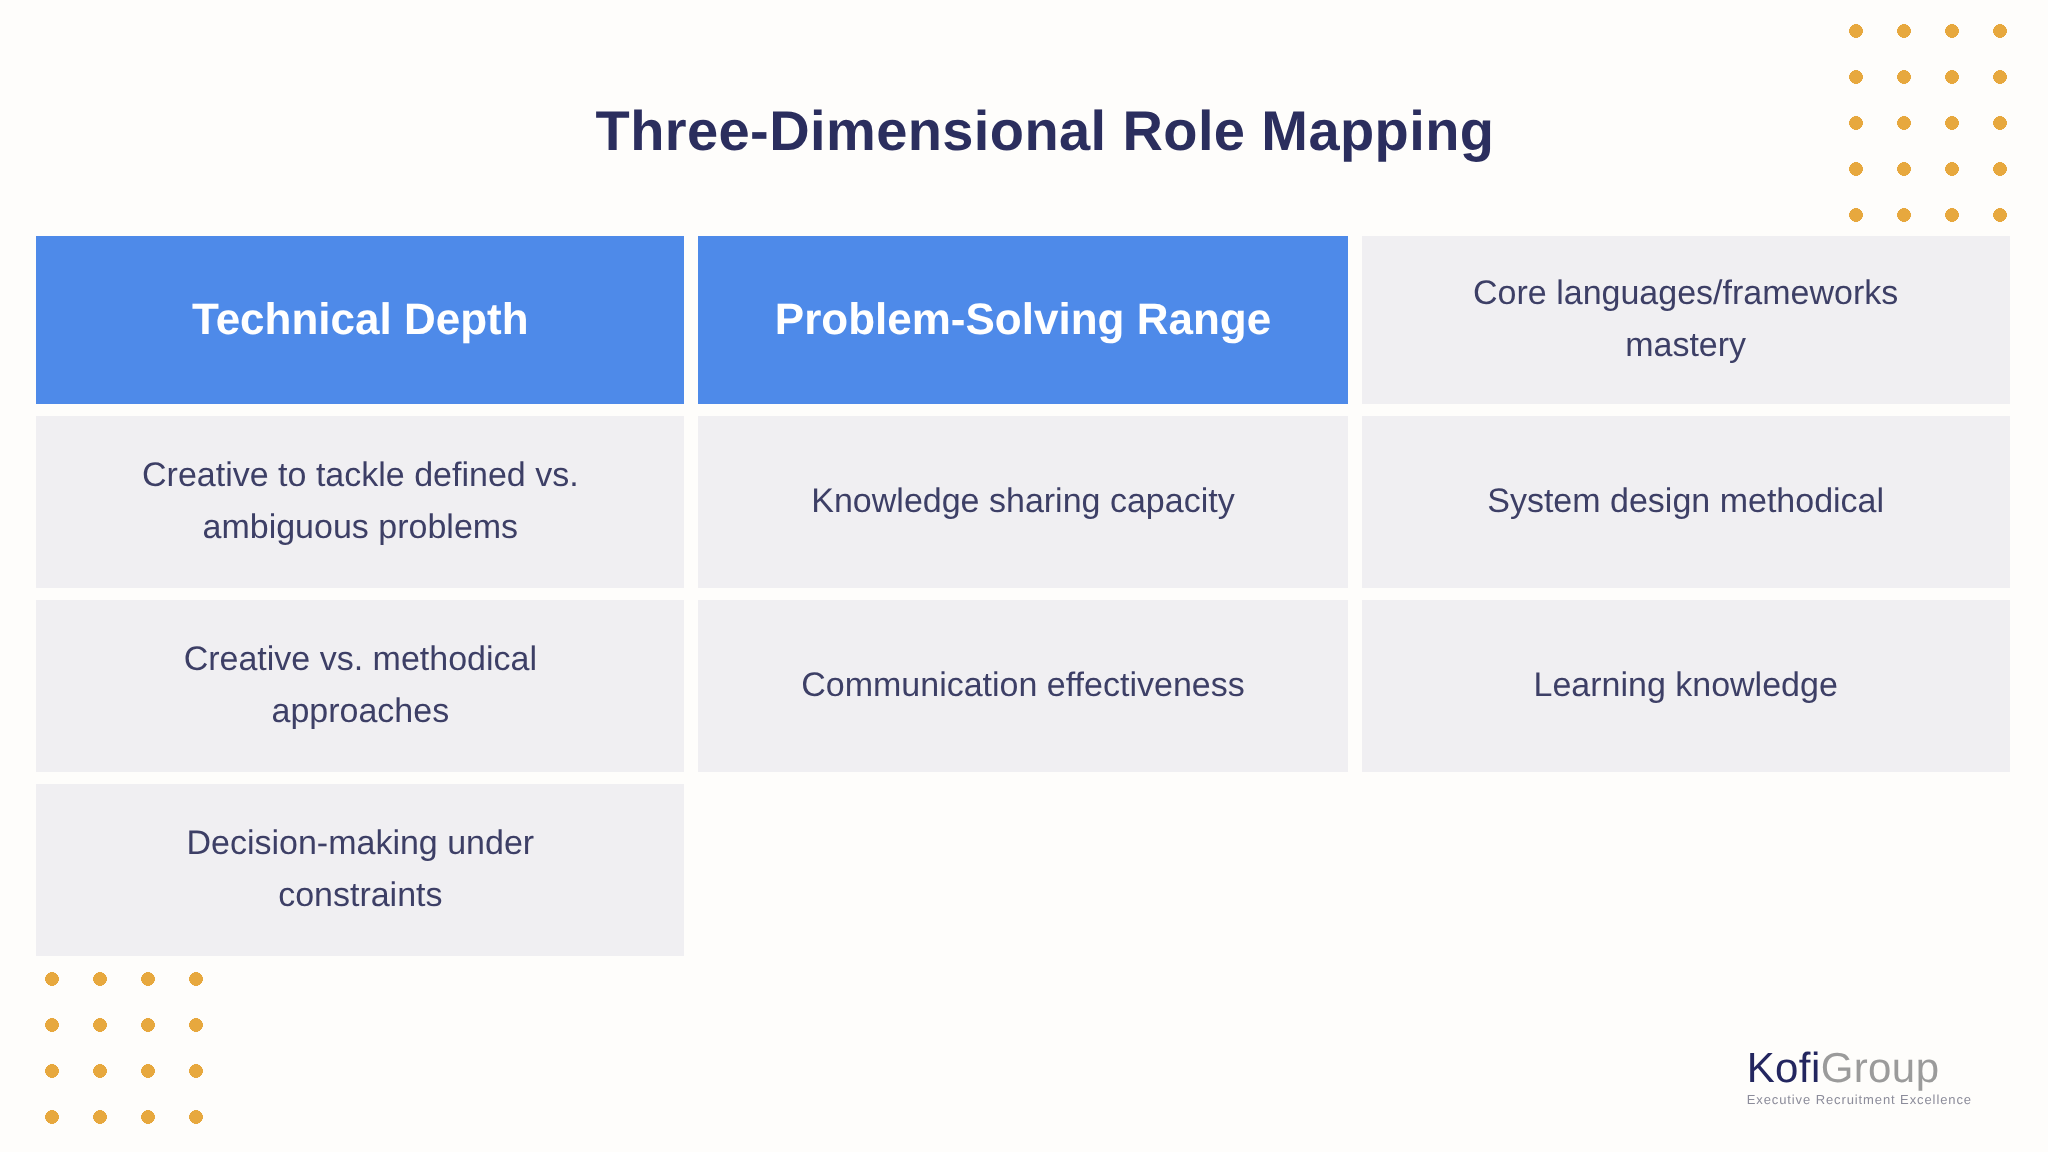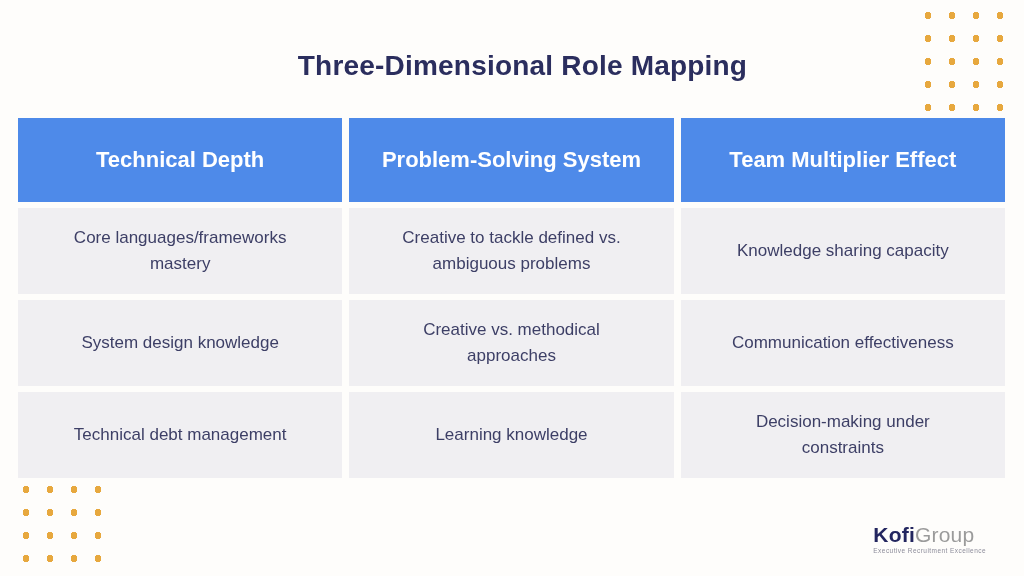--- a/index.html
+++ b/index.html
@@ -48,51 +48,49 @@
     position:absolute;
     background-image:radial-gradient(circle 3.5px at center,var(--dot) 97%,transparent 100%);
     background-size:24px 23px;
   }
   .dots-tr{top:4px;right:12px;width:96px;height:115px;}
   .dots-bl{left:14px;bottom:6px;width:96px;height:92px;}
   .logo{
     position:absolute;right:38px;bottom:22px;text-align:left;line-height:1;
   }
   .logo-word{font-size:21px;letter-spacing:.2px;white-space:nowrap;}
-  .logo-word .primary{color:var(--logo-primary);font-weight:bold;}
+  .logo-word .primary{color:var(--logo-primary);font-weight:normal;}
   .logo-word .secondary{color:var(--logo-secondary);font-weight:normal;}
   .logo-tagline{
     margin-top:3px;font-size:6.5px;color:var(--tagline);
     letter-spacing:.45px;white-space:nowrap;
   }
 </style>
 </head>
 <body>
 
 <div class="slide">
 
   <div class="dots dots-tr"></div>
 
   <h1 class="title">Three-Dimensional Role Mapping</h1>
 
   <div class="matrix">
 
     <div class="hcell">Technical Depth</div>
-    <div class="hcell">Problem-Solving System</div>
-    <div class="hcell">Team Multiplier Effect</div>
+    <div class="hcell">Problem-Solving Range</div>
 
     <div class="bcell">Core languages/frameworks mastery</div>
     <div class="bcell">Creative to tackle defined vs. ambiguous problems</div>
     <div class="bcell">Knowledge sharing capacity</div>
 
-    <div class="bcell">System design knowledge</div>
+    <div class="bcell">System design methodical</div>
     <div class="bcell">Creative vs. methodical approaches</div>
     <div class="bcell">Communication effectiveness</div>
 
-    <div class="bcell">Technical debt management</div>
     <div class="bcell">Learning knowledge</div>
     <div class="bcell">Decision-making under constraints</div>
   </div>
 
   <div class="dots dots-bl"></div>
 
   <div class="logo">
     <div class="logo-word">
       <span class="primary">Kofi</span><span class="secondary">Group</span>
     </div>

